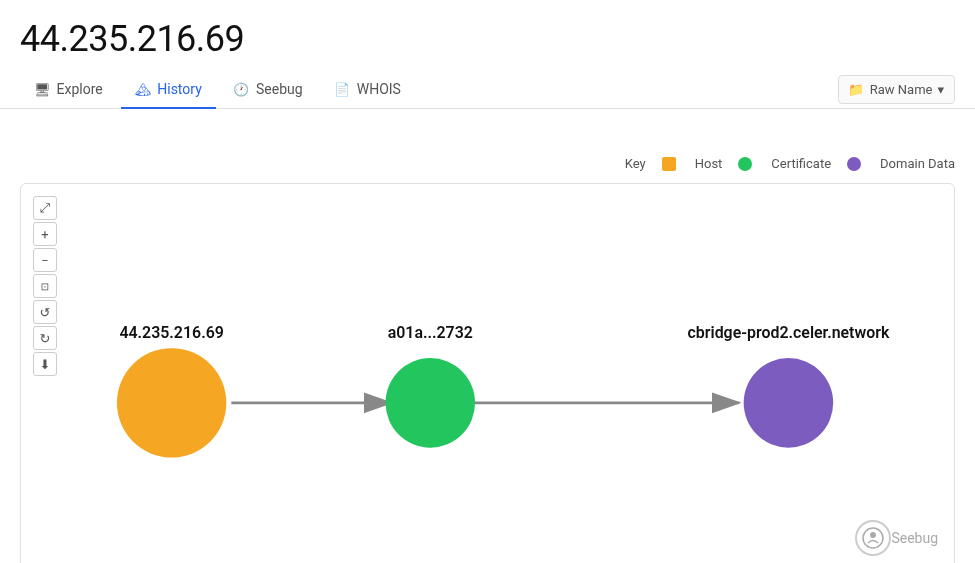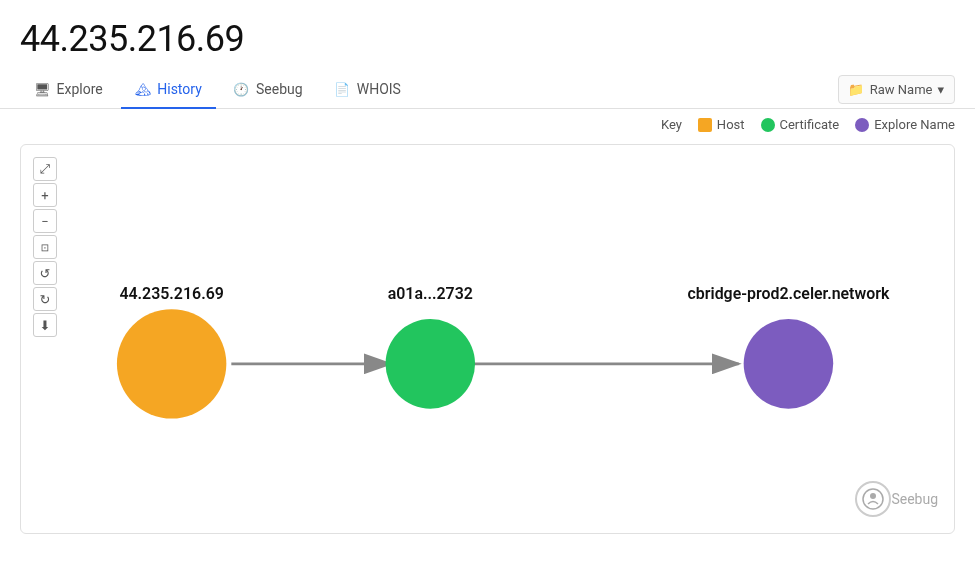--- a/index.html
+++ b/index.html
@@ -73,26 +73,27 @@
     }
 
     .legend-bar {
       display: flex;
       align-items: center;
       justify-content: flex-end;
       padding: 8px 20px;
       gap: 16px;
       font-size: 13px;
       color: #555;
+      margin-top: 39px;
     }
 
     .legend-item {
       display: flex;
       align-items: center;
-      gap: 5px;
+      gap: 19px;
     }
 
     .legend-dot {
       width: 14px;
       height: 14px;
       border-radius: 50%;
       display: inline-block;
     }
 
     .legend-square {
@@ -202,21 +203,21 @@
   <div class="legend-item">
     <span class="legend-square" style="background:#f5a623;"></span>
     <span>Host</span>
   </div>
   <div class="legend-item">
     <span class="legend-dot" style="background:#22c55e;"></span>
     <span>Certificate</span>
   </div>
   <div class="legend-item">
     <span class="legend-dot" style="background:#7c5cbf;"></span>
-    <span>Explore Name</span>
+    <span>Domain Data</span>
   </div>
 </div>
 
 <div class="graph-container">
 
   <div class="graph-controls">
     <div class="ctrl-btn">⤢</div>
     <div class="ctrl-btn">+</div>
     <div class="ctrl-btn">−</div>
     <div class="ctrl-btn" style="font-size:10px;">⊡</div>

